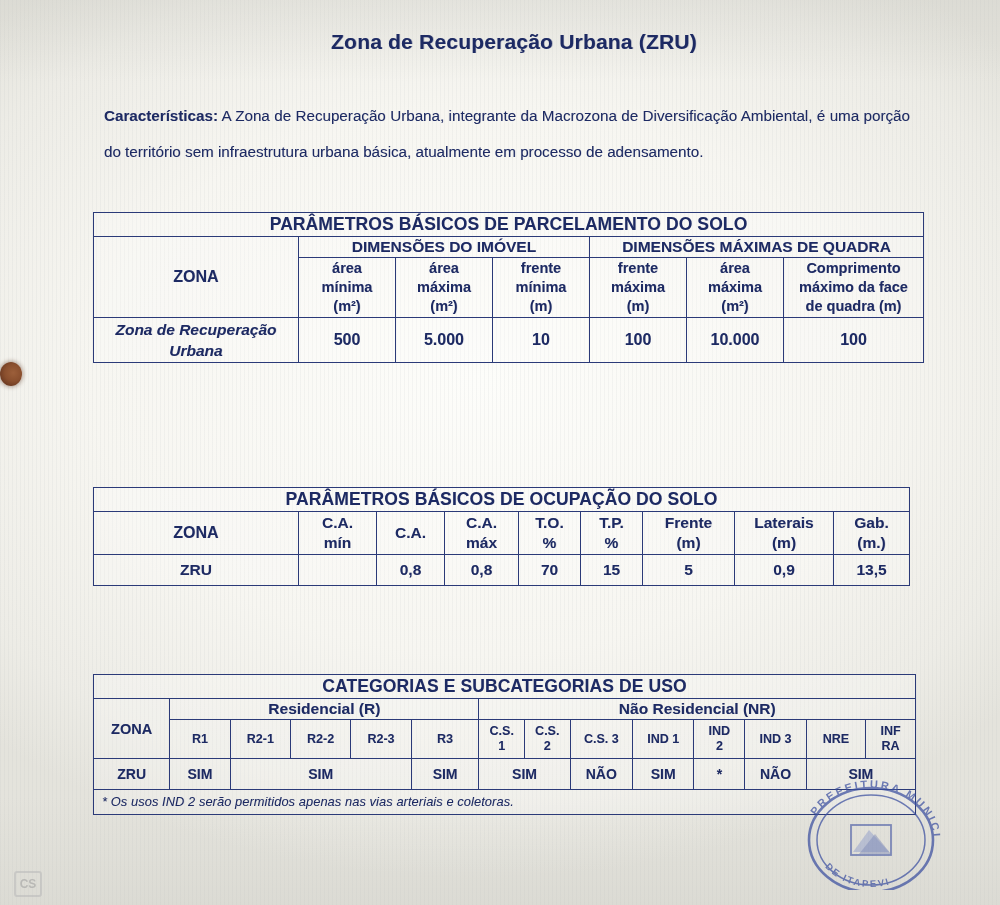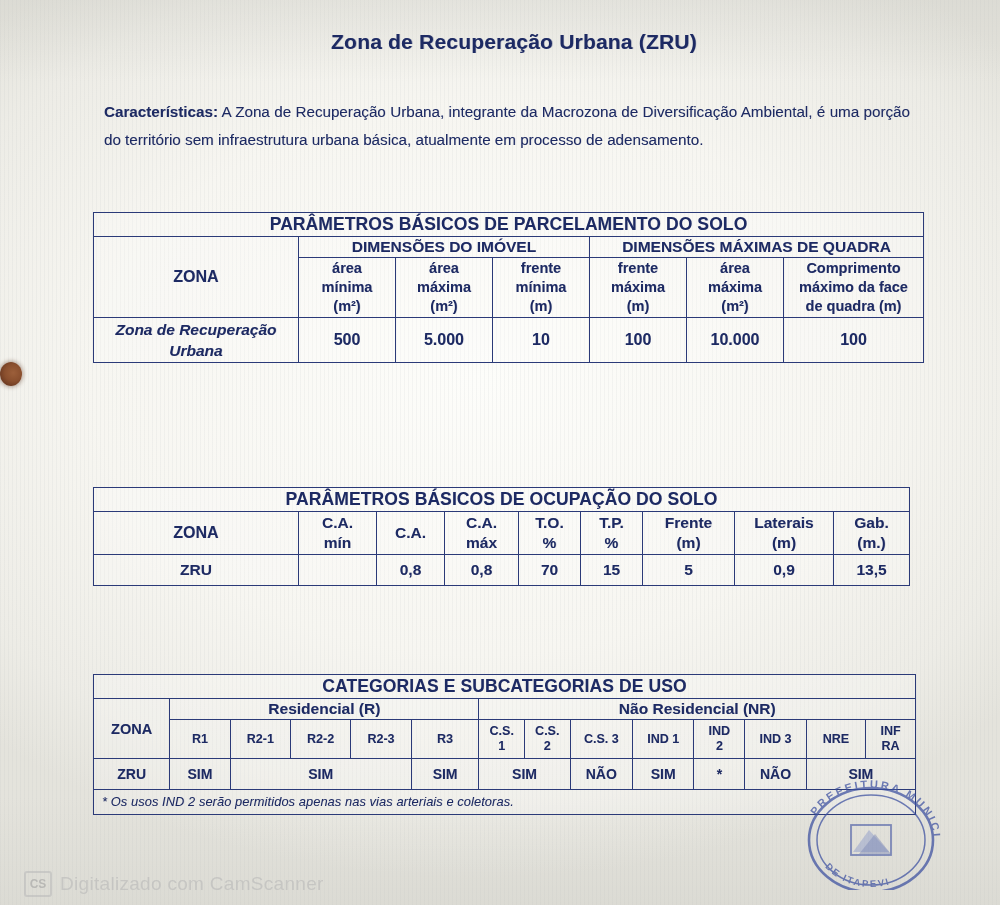--- a/index.html
+++ b/index.html
@@ -67,21 +67,21 @@
     text-shadow: 0.6px 0.4px 0 rgba(29,42,99,0.35);
     padding-left: 28px;
   }
 
   .intro {
     position: absolute;
     left: 104px;
     top: 98px;
     width: 806px;
     font-size: 15.2px;
-    line-height: 28px;
+    line-height: 36px;
     text-align: justify;
     text-shadow: 0.4px 0.3px 0 rgba(29,42,99,0.22);
   }
   .intro b { font-weight: bold; }
 
   
   table.sheet {
     position: absolute;
     border-collapse: collapse;
     table-layout: fixed;
@@ -158,25 +158,25 @@
     top: 778px;
     width: 152px;
     height: 112px;
     pointer-events: none;
     opacity: 0.72;
   }
 
   
   #watermark {
     position: absolute;
-    left: 24px;
+    left: 14px;
     bottom: 8px;
     display: flex;
     align-items: center;
-    gap: 8px;
+    gap: 0;
     opacity: 0.55;
   }
   #watermark .cs-logo {
     width: 24px;
     height: 22px;
     border: 2px solid #b9b9b9;
     border-radius: 3px;
     color: #9d9d9d;
     font-size: 12px;
     font-weight: bold;
@@ -416,16 +416,15 @@
     </text>
     <g opacity="0.85">
       <rect x="56" y="47" width="40" height="30" fill="none" stroke="#3b4fa0" stroke-width="1.8"></rect>
       <path d="M 58 74 L 74 52 L 94 74 Z" fill="#6b7fc4" opacity="0.55"></path>
       <path d="M 64 76 L 80 56 L 96 76 Z" fill="#3b4fa0" opacity="0.45"></path>
     </g>
   </svg>
 
   <div id="watermark">
     <div class="cs-logo">CS</div>
-    <div class="cs-text">Digitalizado com CamScanner</div>
   </div>
 
 </div>
 
 </body></html>

